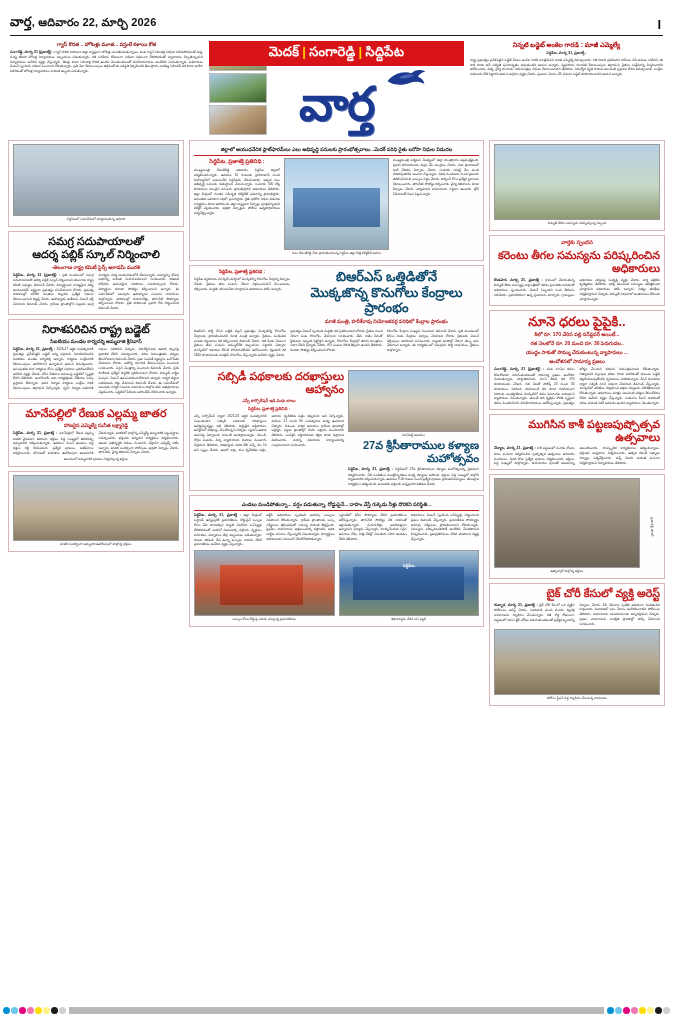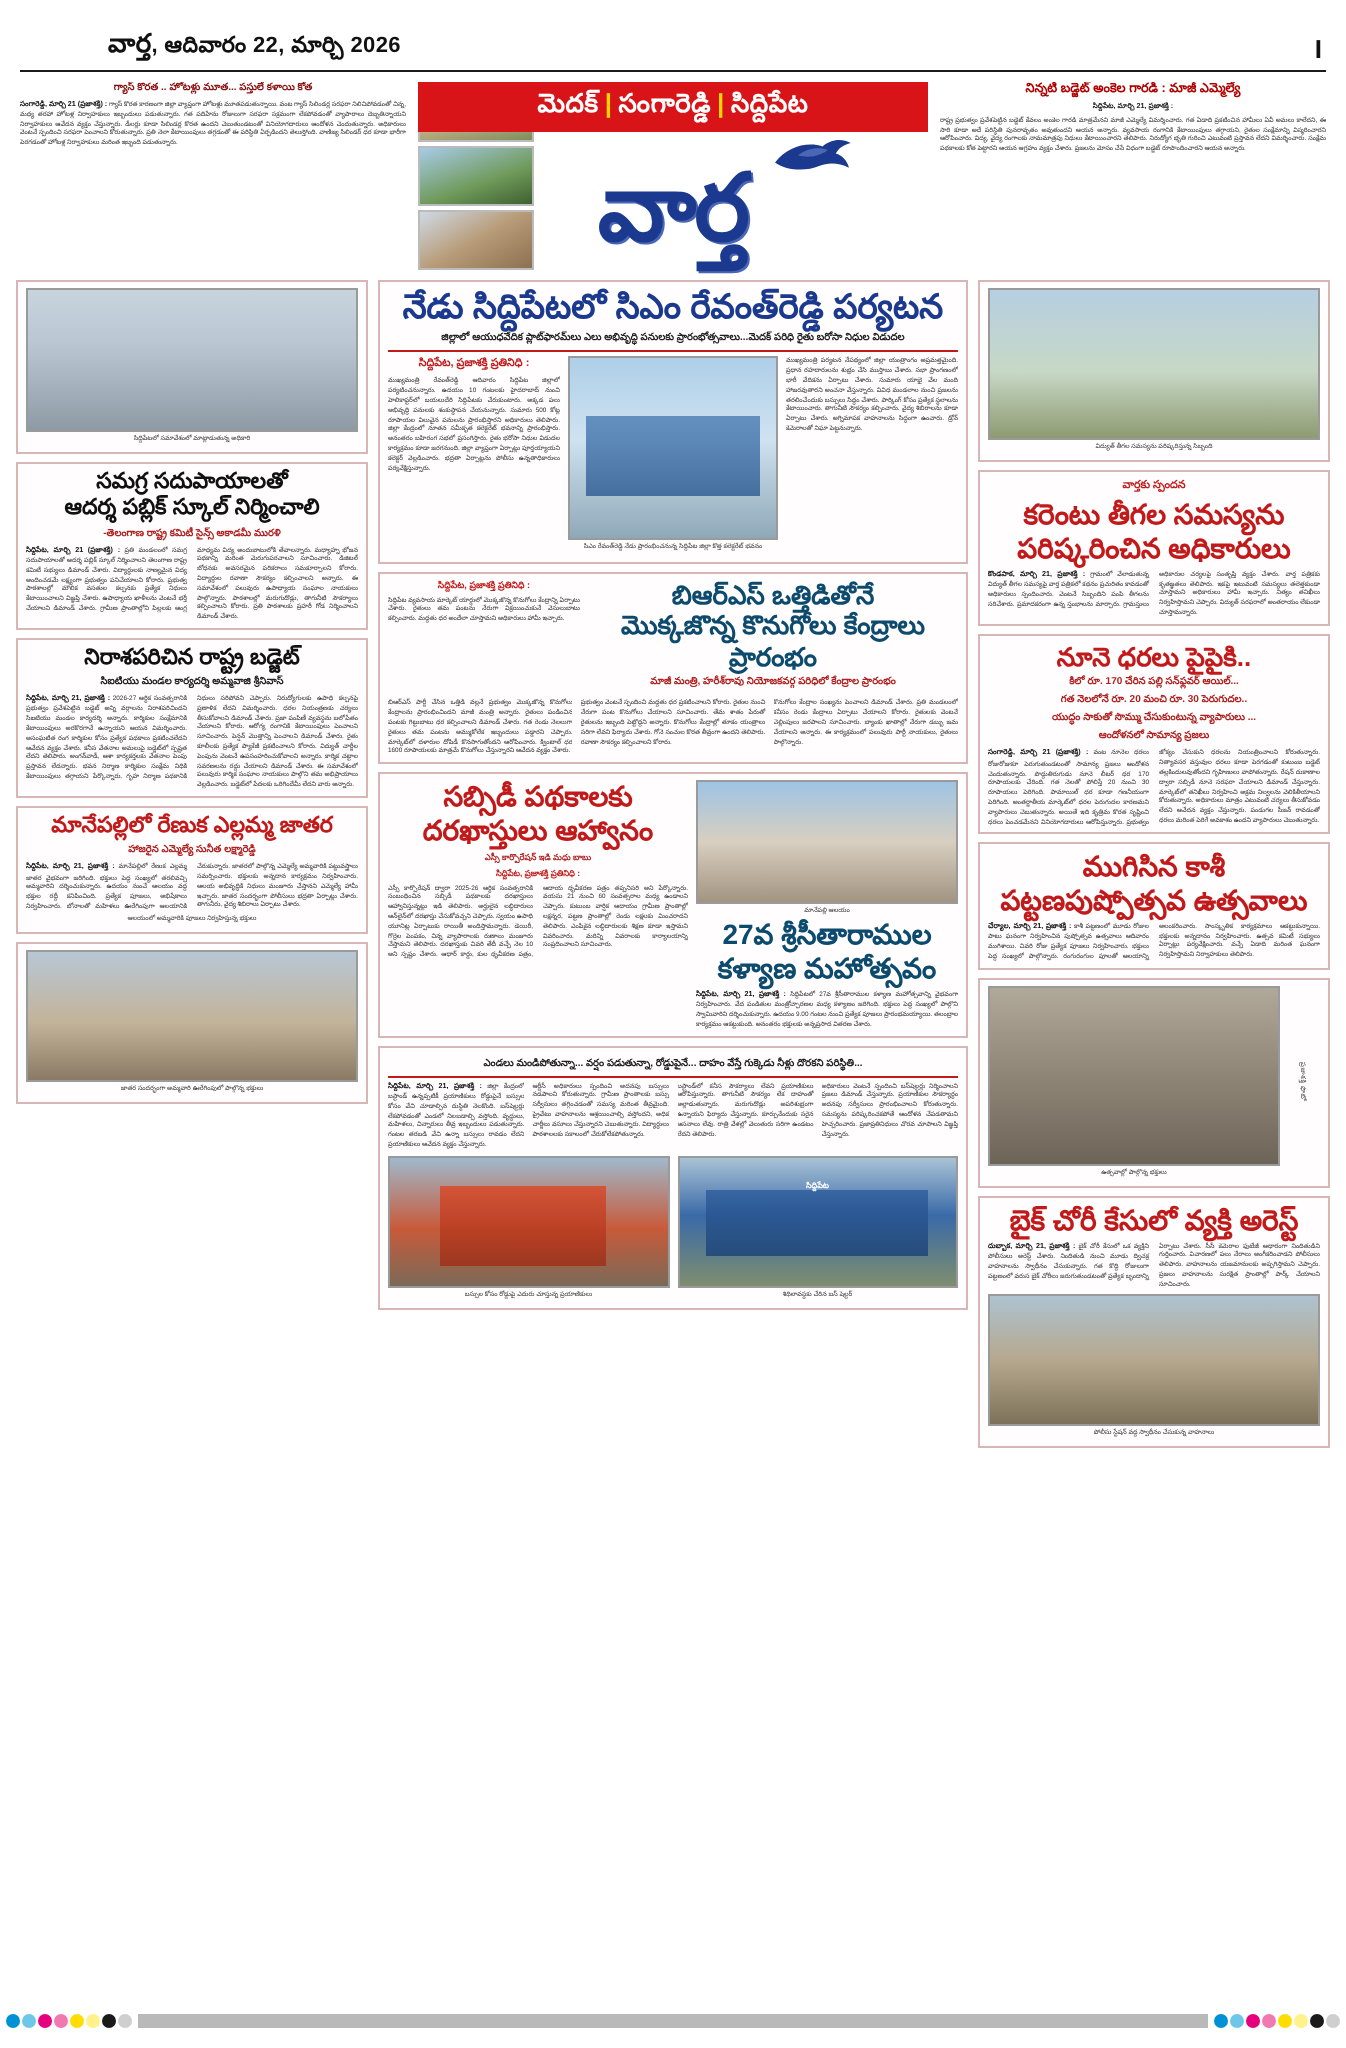--- a/index.html
+++ b/index.html
@@ -33,21 +33,20 @@
     align-items: flex-end;
     border-bottom: 1.5px solid #1a1a1a;
     padding-bottom: 3px;
   }
 
   .dateline {
     font-size: 11px;
     font-weight: bold;
     color: #111;
     letter-spacing: .2px;
-    margin-left: 44px;
   }
   .dateline .paper-name { font-size: 13px; font-weight: bold; }
 
   .page-num {
     font-size: 13px;
     font-weight: bold;
     color: #111;
     padding-right: 2px;
   }
 
@@ -170,21 +169,21 @@
 
   .hl {
     text-align: center;
     font-weight: bold;
     color: #111;
     line-height: 1.2;
   }
   .hl-xl { font-size: 17px; color: #1b3a8f; }
   .hl-lg { font-size: 13px; }
   .hl-md { font-size: 11px; }
-  .hl-sm { font-size: 14px; }
+  .hl-sm { font-size: 11px; text-align: right; }
   .hl-red { color: #c21a1a; }
   .hl-blue { color: #0c4a6e; }
 
   .subhl {
     text-align: center;
     font-size: 5px;
     font-weight: bold;
     color: #b02020;
     line-height: 1.4;
     margin: 2px 0;
@@ -384,21 +383,20 @@
       <div class="article">
         <div class="photo ph-proc"></div>
         <div class="caption">జాతర సందర్భంగా అమ్మవారి ఊరేగింపులో పాల్గొన్న భక్తులు</div>
       </div>
 
     </div>
 
     <div class="col col-mid">
 
       <div class="article">
-        <div class="hl hl-xl">నేడు సిద్దిపేటలో సిఎం రేవంత్‌రెడ్డి పర్యటన</div>
         <div class="subhl dark">జిల్లాలో ఆయుధవేదిక ప్లాట్‌ఫారమ్‌లు ఎలు అభివృద్ధి పనులకు ప్రారంభోత్సవాలు...మెదక్ పరిధి రైతు బరోసా నిధుల విడుదల</div>
         <div class="hr-red"></div>
 
         <div class="flexrow">
           <div style="width:86px;">
             <div class="kicker">సిద్దిపేట, ప్రజాశక్తి ప్రతినిధి :</div>
             <div class="body-txt">ముఖ్యమంత్రి రేవంత్‌రెడ్డి ఆదివారం సిద్దిపేట జిల్లాలో పర్యటించనున్నారు. ఉదయం 10 గంటలకు హైదరాబాద్ నుంచి హెలికాప్టర్‌లో బయలుదేరి సిద్దిపేటకు చేరుకుంటారు. అక్కడ పలు అభివృద్ధి పనులకు శంకుస్థాపన చేయనున్నారు. సుమారు 500 కోట్ల రూపాయల విలువైన పనులను ప్రారంభిస్తారని అధికారులు తెలిపారు. జిల్లా కేంద్రంలో నూతన సమీకృత కలెక్టరేట్ భవనాన్ని ప్రారంభిస్తారు. అనంతరం బహిరంగ సభలో ప్రసంగిస్తారు. రైతు భరోసా నిధుల విడుదల కార్యక్రమం కూడా జరగనుంది. జిల్లా వ్యాప్తంగా ఏర్పాట్లు పూర్తయ్యాయని కలెక్టర్ వెల్లడించారు. భద్రతా ఏర్పాట్లను పోలీసు ఉన్నతాధికారులు పర్యవేక్షిస్తున్నారు.</div>
           </div>
           <div style="flex:1;">
             <div class="photo ph-building">

